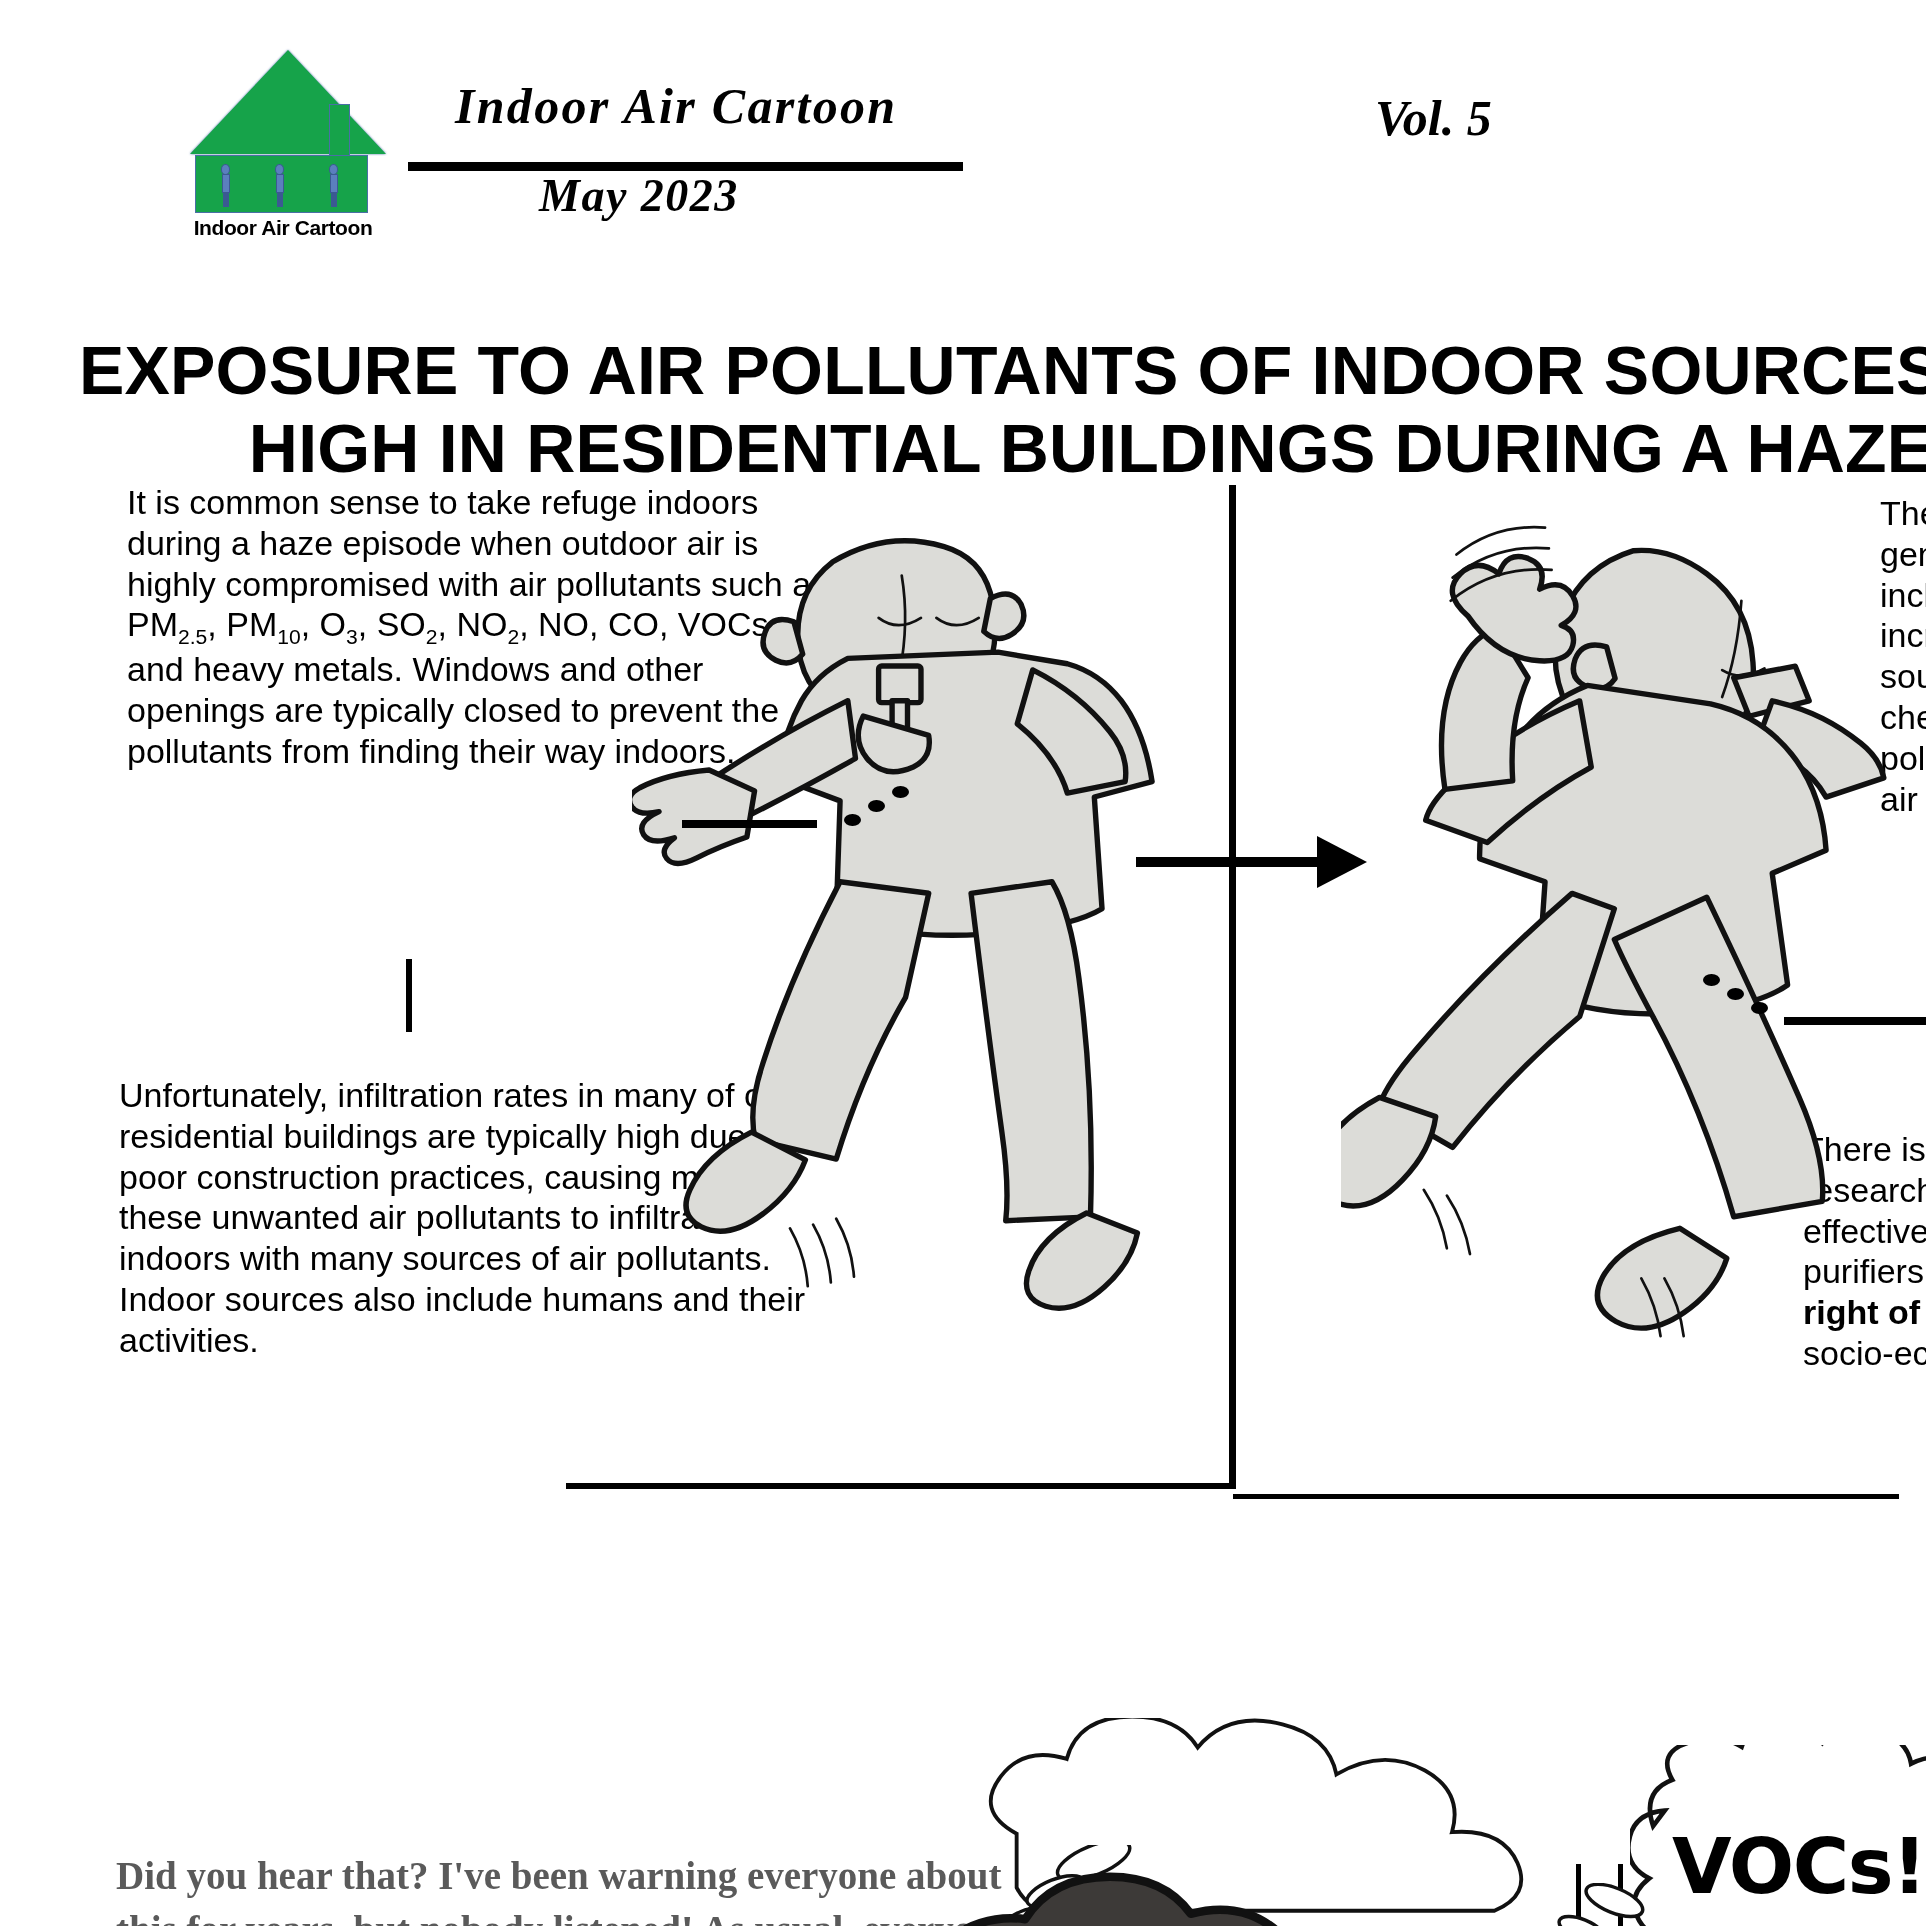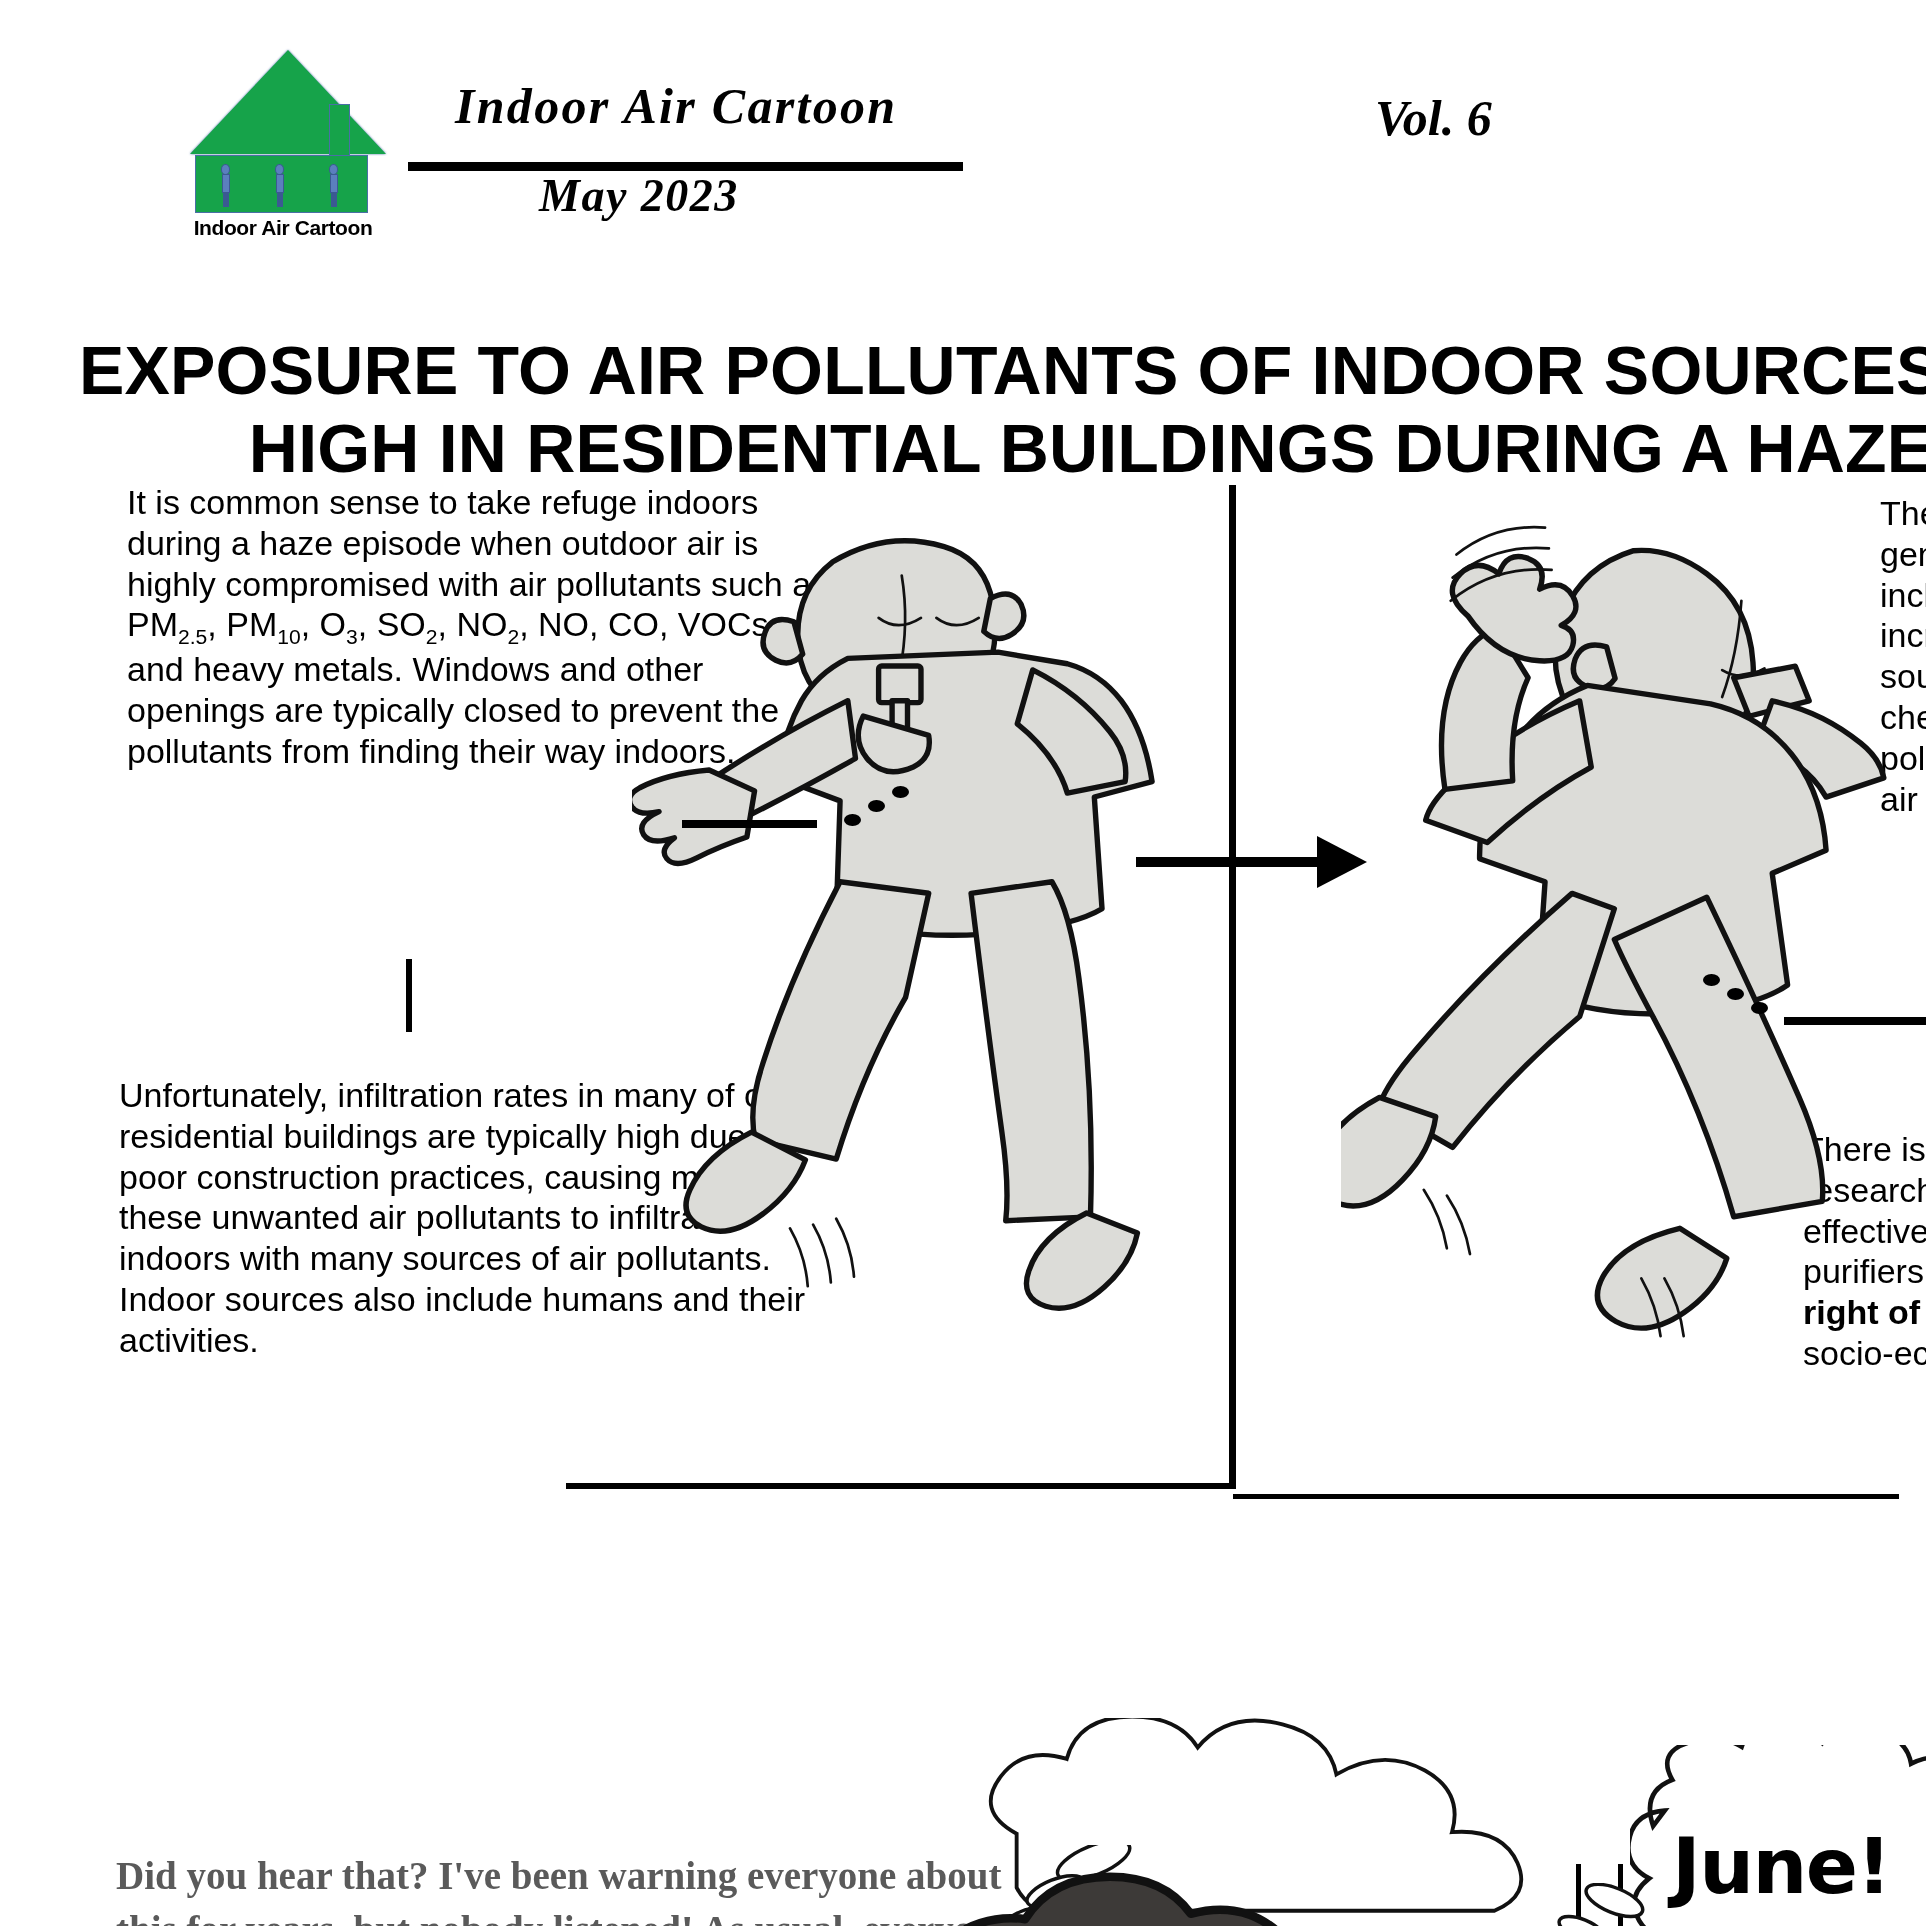--- a/index.html
+++ b/index.html
@@ -127,21 +127,21 @@
             <div class="lp-torso"></div>
             <div class="lp-legs"></div>
         </div>
       </div>
       <div class="logo-caption">Indoor Air Cartoon</div>
     </div>
 
     <div class="brand-title">Indoor Air  Cartoon</div>
     <div class="brand-rule"></div>
     <div class="brand-date">May 2023</div>
-    <div class="brand-vol">Vol. 6</div>
+    <div class="brand-vol">Vol. 5</div>
 
   </div>
 
   <h1 class="main-title">EXPOSURE TO AIR POLLUTANTS OF INDOOR SOURCES CAN BE VERY HIGH IN RESIDENTIAL BUILDINGS DURING A HAZE EPISODE</h1>
 
   <div class="body-text" id="tl-text"><span>It is common sense to take refuge indoors during a haze episode when outdoor air is highly compromised with air pollutants such as PM</span><sub>2.5</sub><span>, PM</span><sub>10</sub><span>, O</span><sub>3</sub><span>, SO</span><sub>2</sub><span>, NO</span><sub>2</sub><span>, NO, CO, VOCs, and heavy metals. Windows and other openings are typically closed to prevent the pollutants from finding their way indoors.</span></div>
 
   <div class="tick" style="left:406px; top:959px; height:73px;"></div>
 
   <div class="body-text" id="bl-text">Unfortunately, infiltration rates in many of our residential buildings are typically high due to poor construction practices, causing many of these unwanted air pollutants to infiltrate indoors with many sources of air pollutants. Indoor sources also include humans and their activities.</div>
@@ -250,21 +250,21 @@
     <div class="quote-left">Did you hear that? I've been warning everyone about this for years, but nobody listened! As usual, everyone will forget about these adverse health problems when a haze episode is over, and they will continue to show concern again when the next episode starts.</div>
 
     <div class="haze-bubble">
       <svg width="489" height="293" viewBox="0 0 1270 760" style="position:absolute;left:0;top:0;">
         <path d="M60 210 q-30 -90 50 -120 q-40 -70 40 -96 q80 -26 140 10 q20 -60 110 -56 q70 4 100 46
                  q60 -60 150 -30 q70 24 80 84 q80 -40 140 16 q54 54 10 120 q90 10 100 90 q8 70 -70 96
                  q60 56 10 120 q-50 62 -130 36 q10 80 -70 106 q-76 24 -130 -30 q-30 70 -120 66 q-80 -4 -110 -60
                  q-70 56 -150 16 q-74 -38 -56 -118 q-90 16 -130 -50 q-36 -62 26 -110 q-70 -36 -50 -110
                  q16 -60 90 -66 Z" fill="#fff" stroke="#111" stroke-width="12"></path>
       </svg>
-      <div class="haze-word">June!</div>
+      <div class="haze-word">VOCs!</div>
       <div class="haze-sub">+ no ventilation and no air filter/purifier + indoor sources.</div>
     </div>
 
     <svg style="position:absolute;left:955px;top:139px;" width="732" height="216" viewBox="0 0 1900 560">
       <path d="M160 300 q-110 -60 -40 -150 q60 -78 170 -44 q30 -110 170 -110 q120 0 170 80
                q80 -96 220 -60 q120 30 140 130 q120 -70 230 -10 q100 56 70 160 q130 -10 170 80
                q36 84 -60 124 l-1080 0 q-120 20 -160 -60 Z" fill="#fff" stroke="#111" stroke-width="10"></path>
     </svg>
     <svg style="position:absolute;left:978px;top:266px;" width="162" height="127" viewBox="0 0 420 330">
       <ellipse cx="300" cy="40" rx="100" ry="38" fill="#fff" stroke="#111" stroke-width="9" transform="rotate(-22 300 40)"></ellipse>

